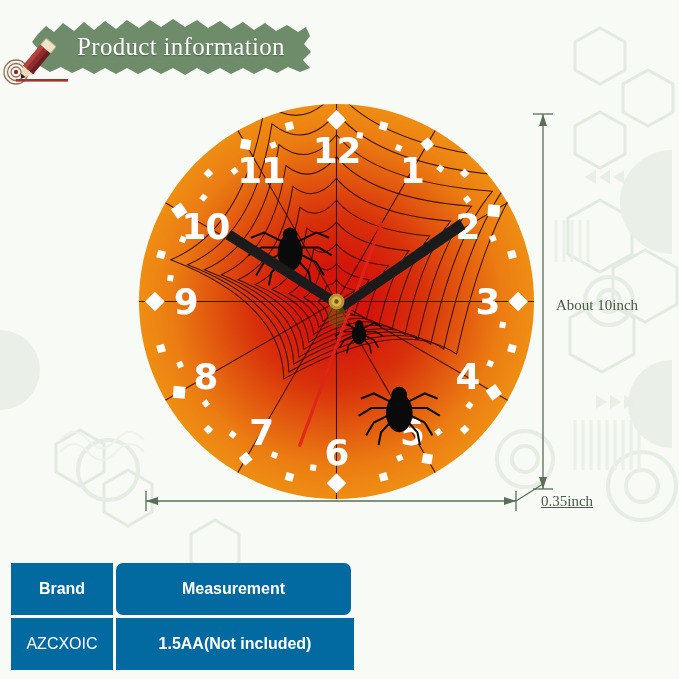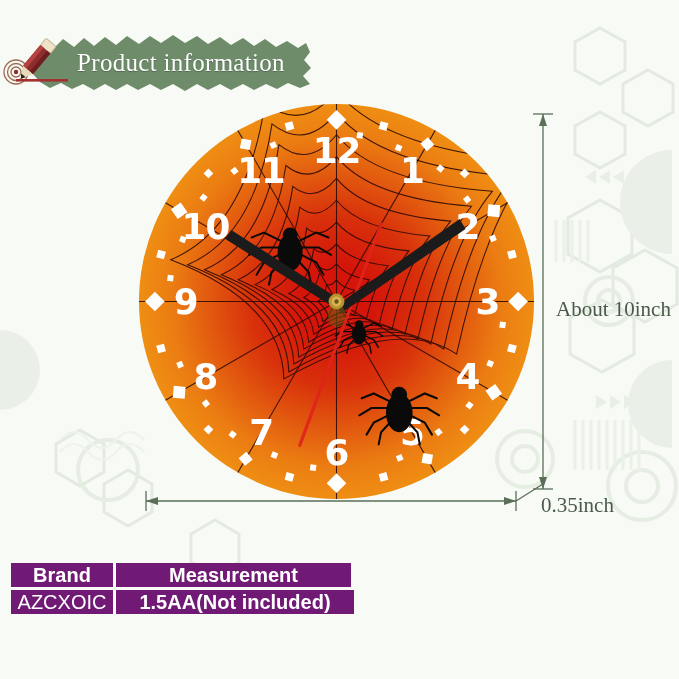--- a/index.html
+++ b/index.html
@@ -9,21 +9,21 @@
     font-family:"Liberation Sans",sans-serif;
     position:relative;
   }
 
   
   .bg-watermark{position:absolute;inset:0;overflow:hidden;pointer-events:none;}
   .bg-watermark svg{position:absolute;top:0;left:0;}
 
   
   .header{position:absolute;left:0;top:10px;width:360px;height:78px;}
-  .banner-wrap{position:absolute;left:30px;top:24px;width:282px;height:58px;}
+  .banner-wrap{position:absolute;left:30px;top:8px;width:282px;height:58px;}
   .banner-wrap svg{position:absolute;left:0;top:0;}
   .banner-text{
     position:absolute;left:0;top:0;width:282px;height:58px;
     display:flex;align-items:center;justify-content:center;
     font-family:"Liberation Serif",serif;
     font-size:25px;color:#ffffff;letter-spacing:.3px;
     text-shadow:0 1px 1px rgba(40,60,40,.45);
     padding-left:20px;box-sizing:border-box;
   }
   .pencil{position:absolute;left:2px;top:26px;width:66px;height:52px;}
@@ -43,42 +43,42 @@
     dominant-baseline:central;
     letter-spacing:-1px;
   }
 
   
   .dims{position:absolute;inset:0;pointer-events:none;}
   .dims svg{position:absolute;left:0;top:0;}
   .dim-label{
     position:absolute;
     font-family:"Liberation Serif",serif;
-    font-size:21px;color:#4a5a48;white-space:nowrap;
+    font-size:15px;color:#4a5a48;white-space:nowrap;
   }
   #dim-w-label{left:255px;top:506px;}
   #dim-h-label{left:556px;top:297px;}
-  #dim-t-label{left:541px;top:493px;}
+  #dim-t-label{left:541px;top:493px;text-decoration:underline;}
 
   
   .spec-table{
     position:absolute;left:11px;top:563px;width:657px;
     display:flex;flex-direction:column;gap:3px;
   }
   .spec-row{display:flex;gap:3px;}
   .spec-cell{
-    background:#701a75;color:#ffffff;
+    background:#0369a1;color:#ffffff;
     display:flex;align-items:center;justify-content:center;
-    height:24px;font-size:20px;text-align:center;
+    height:52px;font-size:16px;text-align:center;
     font-family:"Liberation Sans",sans-serif;
   }
   .spec-row.head .spec-cell{font-weight:bold;}
   .c0{width:102px;}
   .c1{width:173px;}
-  .c2{width:235px;}
+  .c2{width:235px;border-radius:7px;}
   .c3{width:238px;font-weight:bold;}
 </style>
 </head>
 <body>
 
 <div class="bg-watermark">
   <svg width="679" height="679" viewBox="0 0 679 679">
     <g stroke="#e3ebe0" fill="none" stroke-width="3">
       <polygon points="600,28 625,42 625,70 600,84 575,70 575,42"></polygon>
       <polygon points="648,70 673,84 673,112 648,126 623,112 623,84"></polygon>

